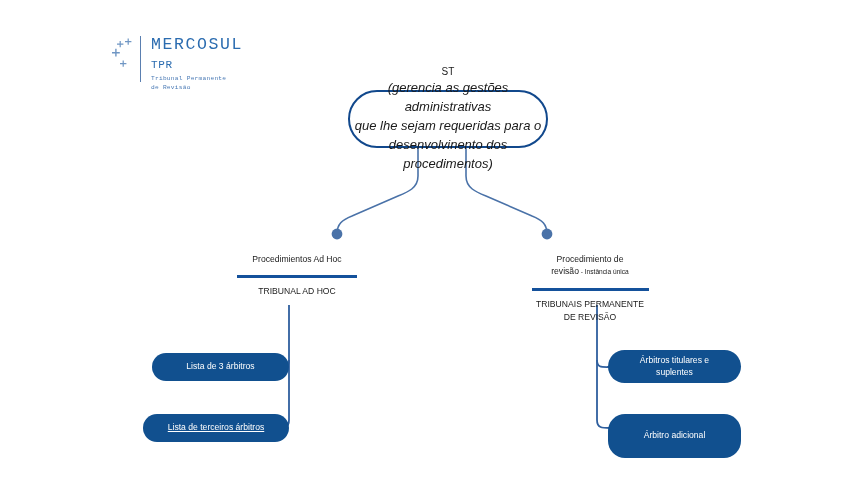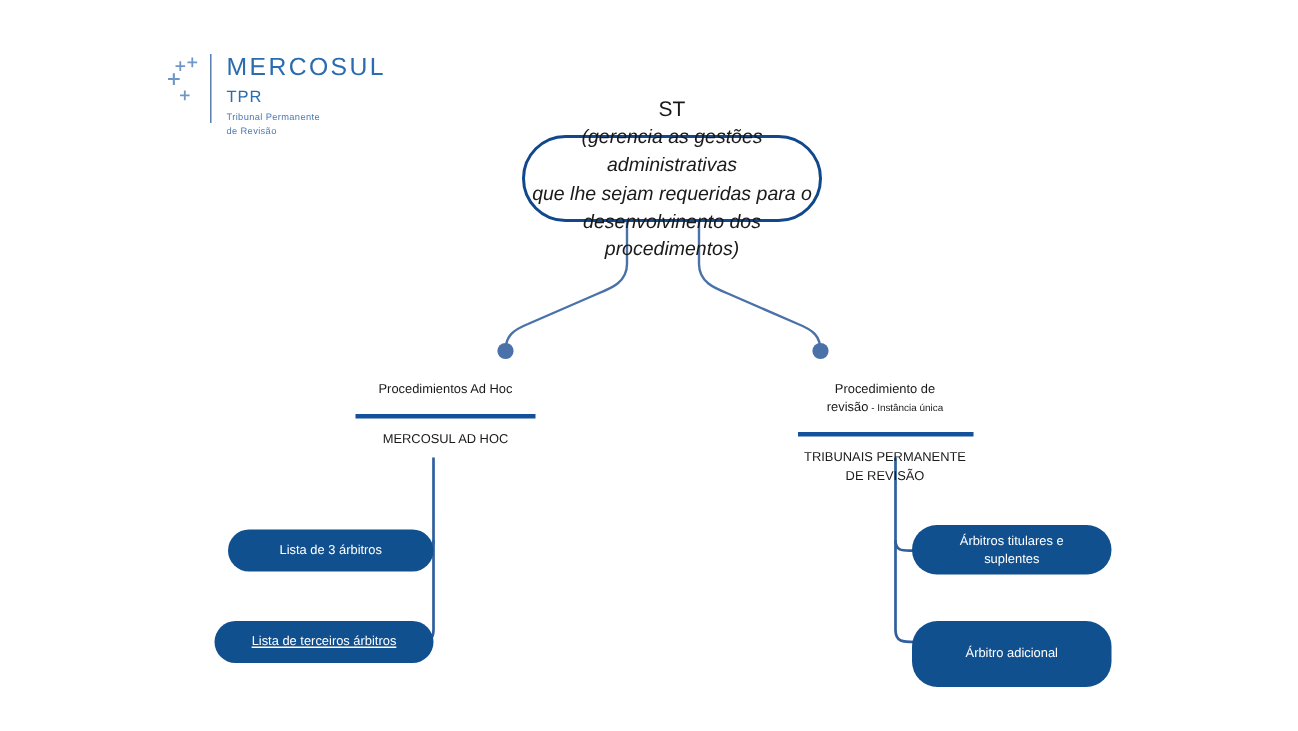--- a/index.html
+++ b/index.html
@@ -30,20 +30,21 @@
   }
 
   
   .logo {
     position: absolute;
     left: 108px;
     top: 36px;
     display: flex;
     align-items: flex-start;
     height: 52px;
+    font-family: Liberation Mono, monospace;
   }
   .logo-stars {
     position: relative;
     width: 30px;
     height: 46px;
   }
   .logo-rule {
     width: 1px;
     height: 46px;
     background: #5a7fb0;
@@ -88,21 +89,21 @@
     border: 2.6px solid #11488c;
     border-radius: 29px;
     background: #ffffff;
     display: flex;
     flex-direction: column;
     align-items: center;
     justify-content: center;
     text-align: center;
   }
   .root-title {
-    font-size: 14px;
+    font-size: 10px;
     color: #1a1a1a;
     line-height: 1.45;
   }
   .root-body {
     font-size: 13px;
     color: #1a1a1a;
     line-height: 1.45;
     white-space: pre-line;
     font-style: italic;
   }
@@ -202,21 +203,21 @@
   <div class="root-node">
     <div class="root-title">ST</div>
     <div class="root-body">(gerencia as gestões administrativas
 que lhe sejam requeridas para o
 desenvolvinento dos procedimentos)</div>
   </div>
 
   <div class="branch branch-l">
     <div class="branch-caption"><span>Procedimientos Ad Hoc</span><span class="small"></span></div>
     <div class="branch-divider"></div>
-    <div class="branch-heading">MERCOSUL AD HOC</div>
+    <div class="branch-heading">TRIBUNAL AD HOC</div>
   </div>
 
   <div class="branch branch-r">
     <div class="branch-caption"><span>Procedimiento de
 revisão</span><span class="small"> - Instância única</span></div>
     <div class="branch-divider"></div>
     <div class="branch-heading">TRIBUNAIS PERMANENTE
 DE REVISÃO</div>
   </div>
 

